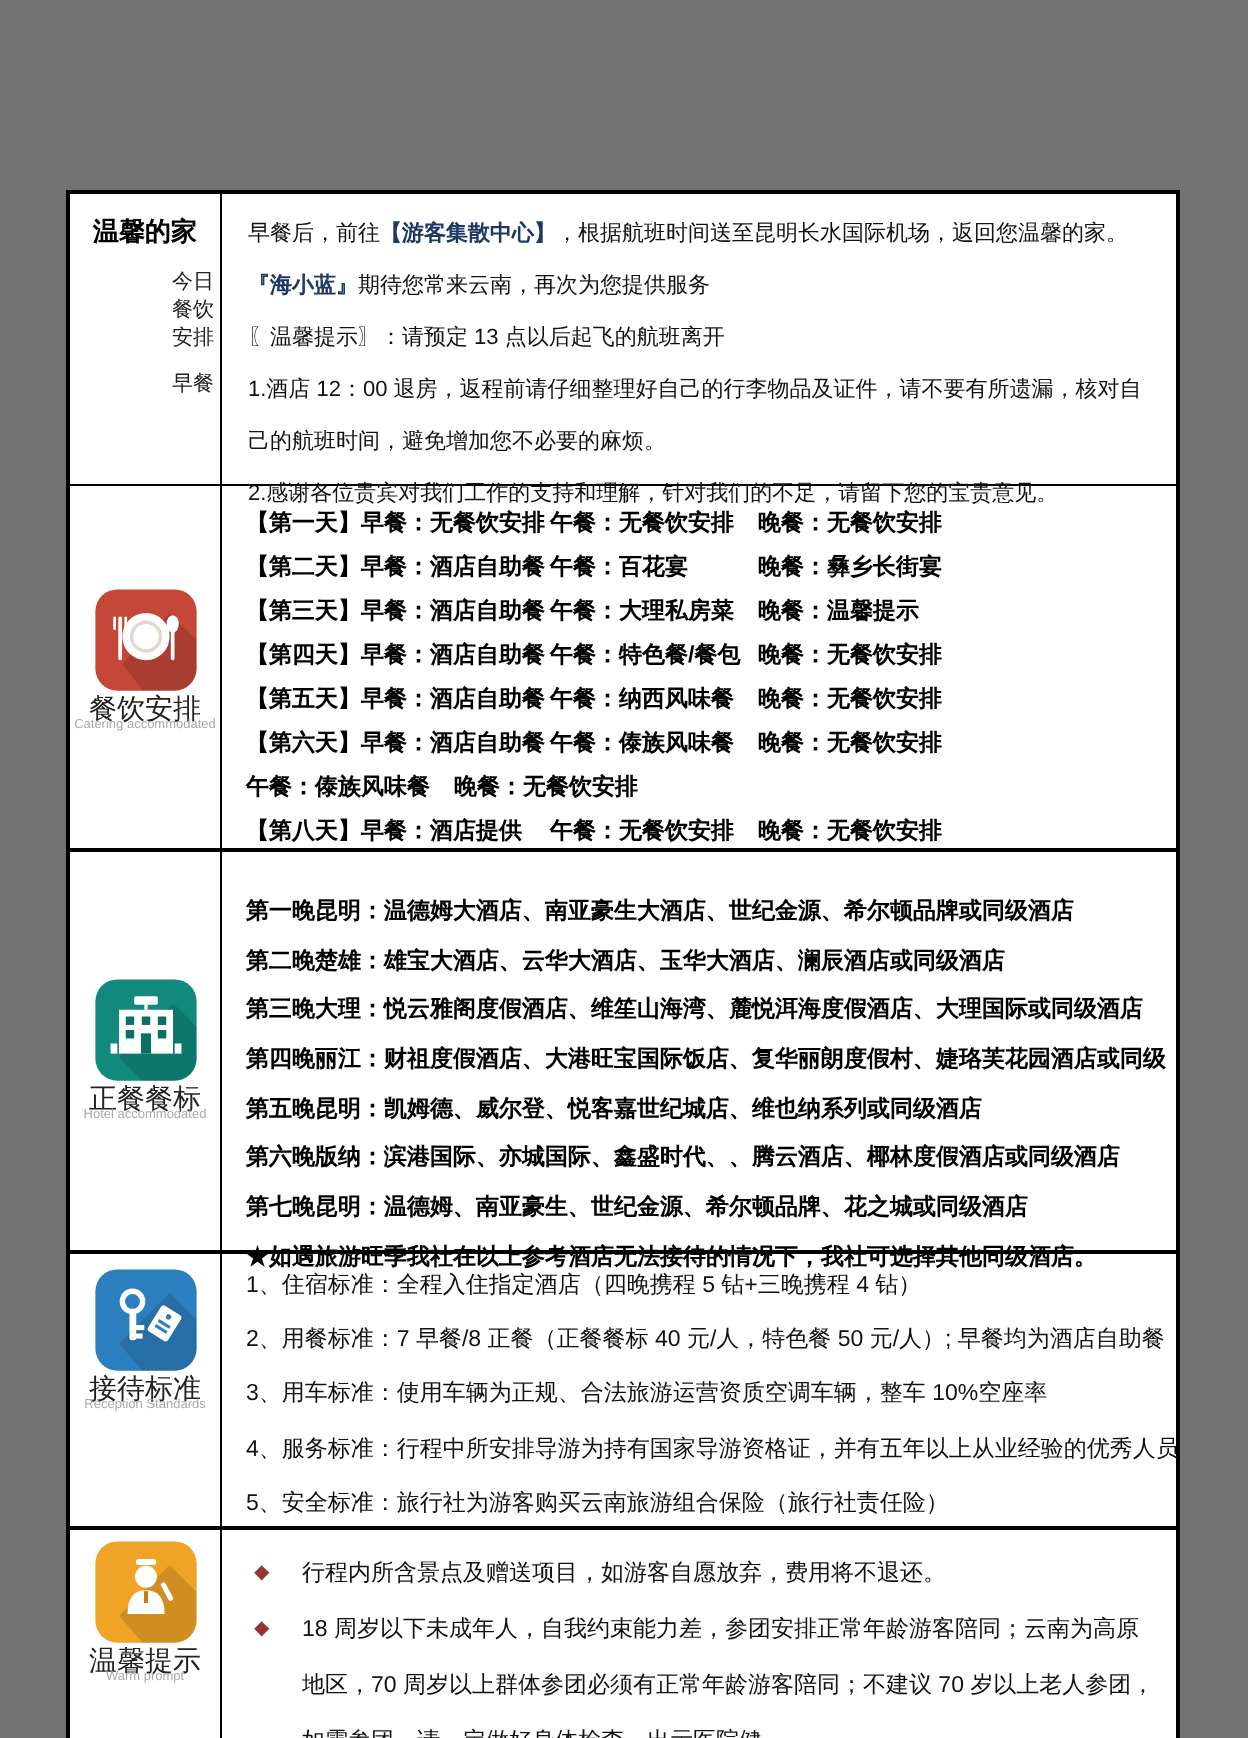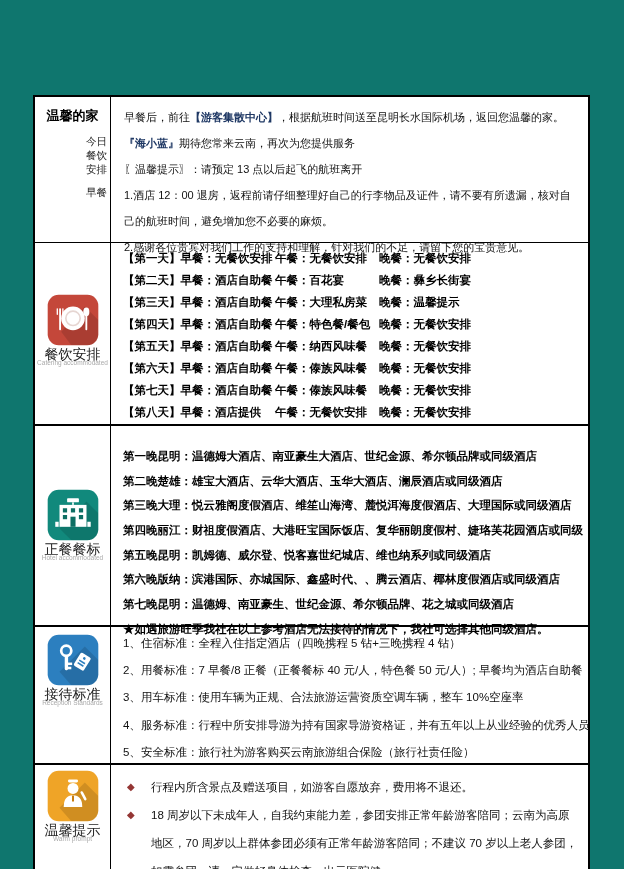--- a/index.html
+++ b/index.html
@@ -1,17 +1,17 @@
 <!DOCTYPE html>
 <html><head>
 <meta charset="utf-8">
 <style>
   * { margin:0; padding:0; box-sizing:border-box; }
   body { background:#ffffff; font-family:"Liberation Sans", sans-serif; }
-  .page { position:relative; width:624px; height:869px; background:#0f766e; overflow:hidden; margin:0 auto; }
+  .page { position:relative; width:624px; height:869px; background:#737373; overflow:hidden; margin:0 auto; }
   .doc-table { position:absolute; left:33px; top:95px; width:557px;
                border:2px solid #000; border-bottom:0; background:#fff; }
   .row { display:flex; border-bottom:1px solid #000; }
   .row.thick { border-bottom-width:2px; }
   .cell-left { width:76px; border-right:1px solid #000; flex:0 0 76px; }
   .cell-right { flex:1; min-width:0; }
 
   
   .r-header { height:146px; }
   .hd-left { text-align:center; padding-top:10px; }
@@ -28,21 +28,21 @@
   
   .icon-cell { display:flex; flex-direction:column; align-items:center; }
   .icon-label { font-size:14px; font-weight:normal; color:#222; margin-top:2px; line-height:10px; }
   .icon-label-en { font-size:6.5px; color:#aaa; line-height:8px; white-space:nowrap; }
   .app-icon { display:block; }
 
   
   .r-meals { height:183px; }
   .r-meals .icon-cell { padding-top:50px; }
   .meals-body { padding:4px 4px 0 12px; }
-  .meal-row { height:22px; display:flex; align-items:center; font-size:11.5px; font-weight:bold; color:#000; white-space:nowrap; }
+  .meal-row { height:22px; display:flex; align-items:flex-end; font-size:11.5px; font-weight:bold; color:#000; white-space:nowrap; }
   .m-col1 { flex:0 0 152px; }
   .m-col2 { flex:0 0 104px; }
   .m-col3 { flex:1; }
 
   
   .r-hotels { height:201px; }
   .r-hotels .icon-cell { padding-top:62px; }
   .hotels-body { padding:18px 4px 0 12px; }
   .hotel-row { height:24.7px; line-height:24.7px; font-size:11.5px; font-weight:bold; color:#000; white-space:nowrap; }
 
@@ -127,21 +127,20 @@
             <span class="m-col1"><span>【第五天】</span><span>早餐：酒店自助餐</span></span>
             <span class="m-col2">午餐：纳西风味餐</span>
             <span class="m-col3">晚餐：无餐饮安排</span>
           </div>
         <div class="meal-row">
             <span class="m-col1"><span>【第六天】</span><span>早餐：酒店自助餐</span></span>
             <span class="m-col2">午餐：傣族风味餐</span>
             <span class="m-col3">晚餐：无餐饮安排</span>
           </div>
         <div class="meal-row">
-            <span class="m-col1"><span>【第七天】</span><span>早餐：酒店自助餐</span></span>
             <span class="m-col2">午餐：傣族风味餐</span>
             <span class="m-col3">晚餐：无餐饮安排</span>
           </div>
         <div class="meal-row">
             <span class="m-col1"><span>【第八天】</span><span>早餐：酒店提供</span></span>
             <span class="m-col2">午餐：无餐饮安排</span>
             <span class="m-col3">晚餐：无餐饮安排</span>
           </div>
       </div>
     </div>

